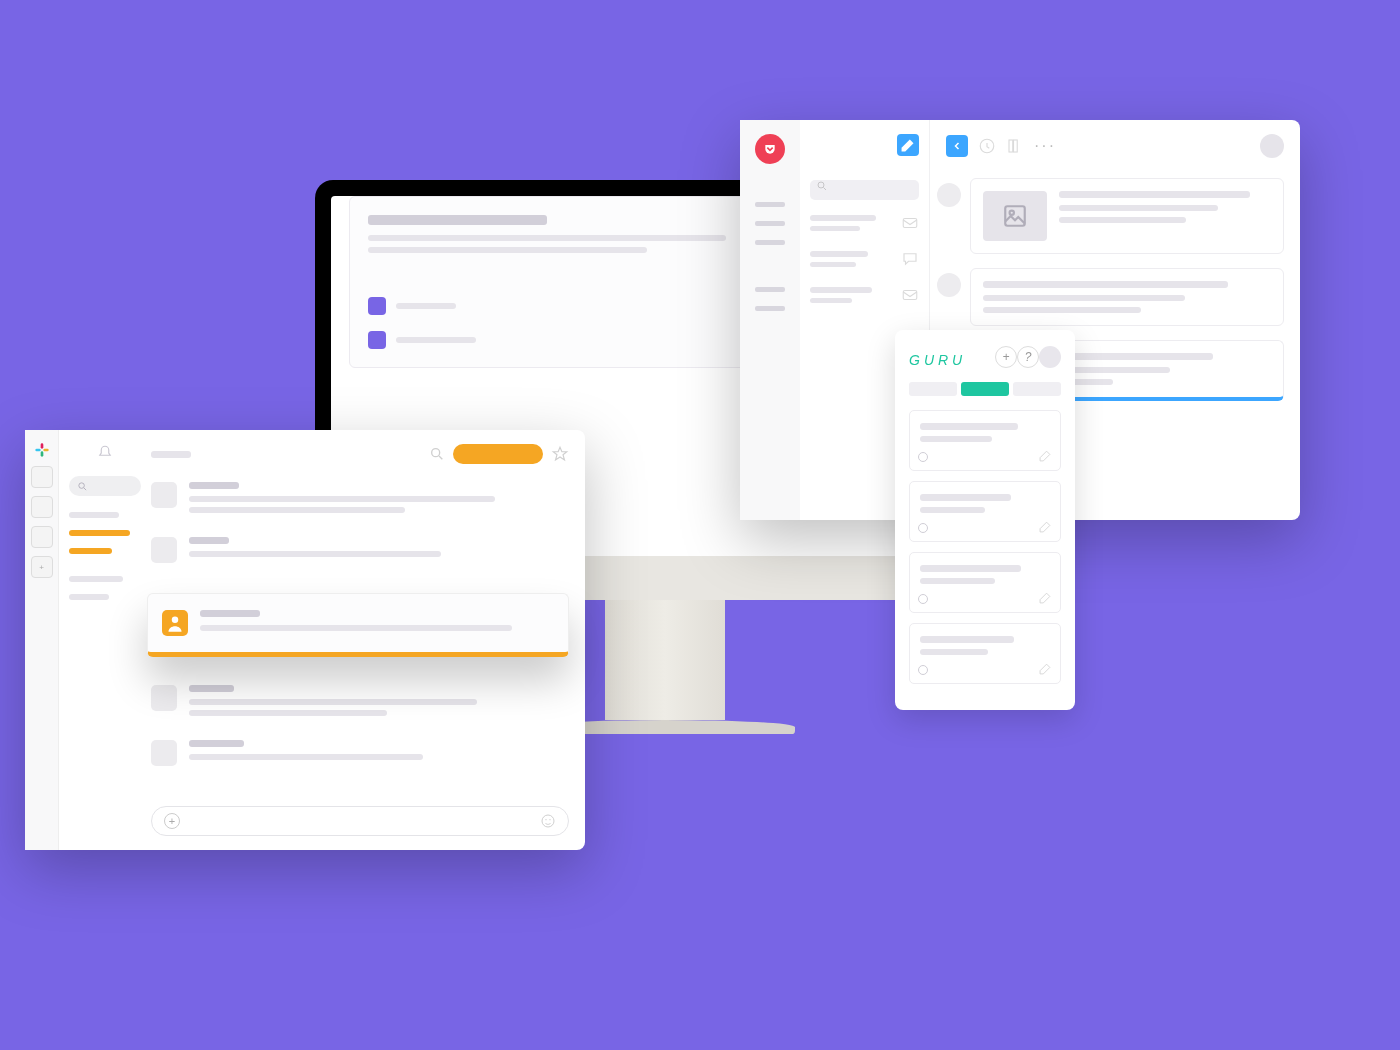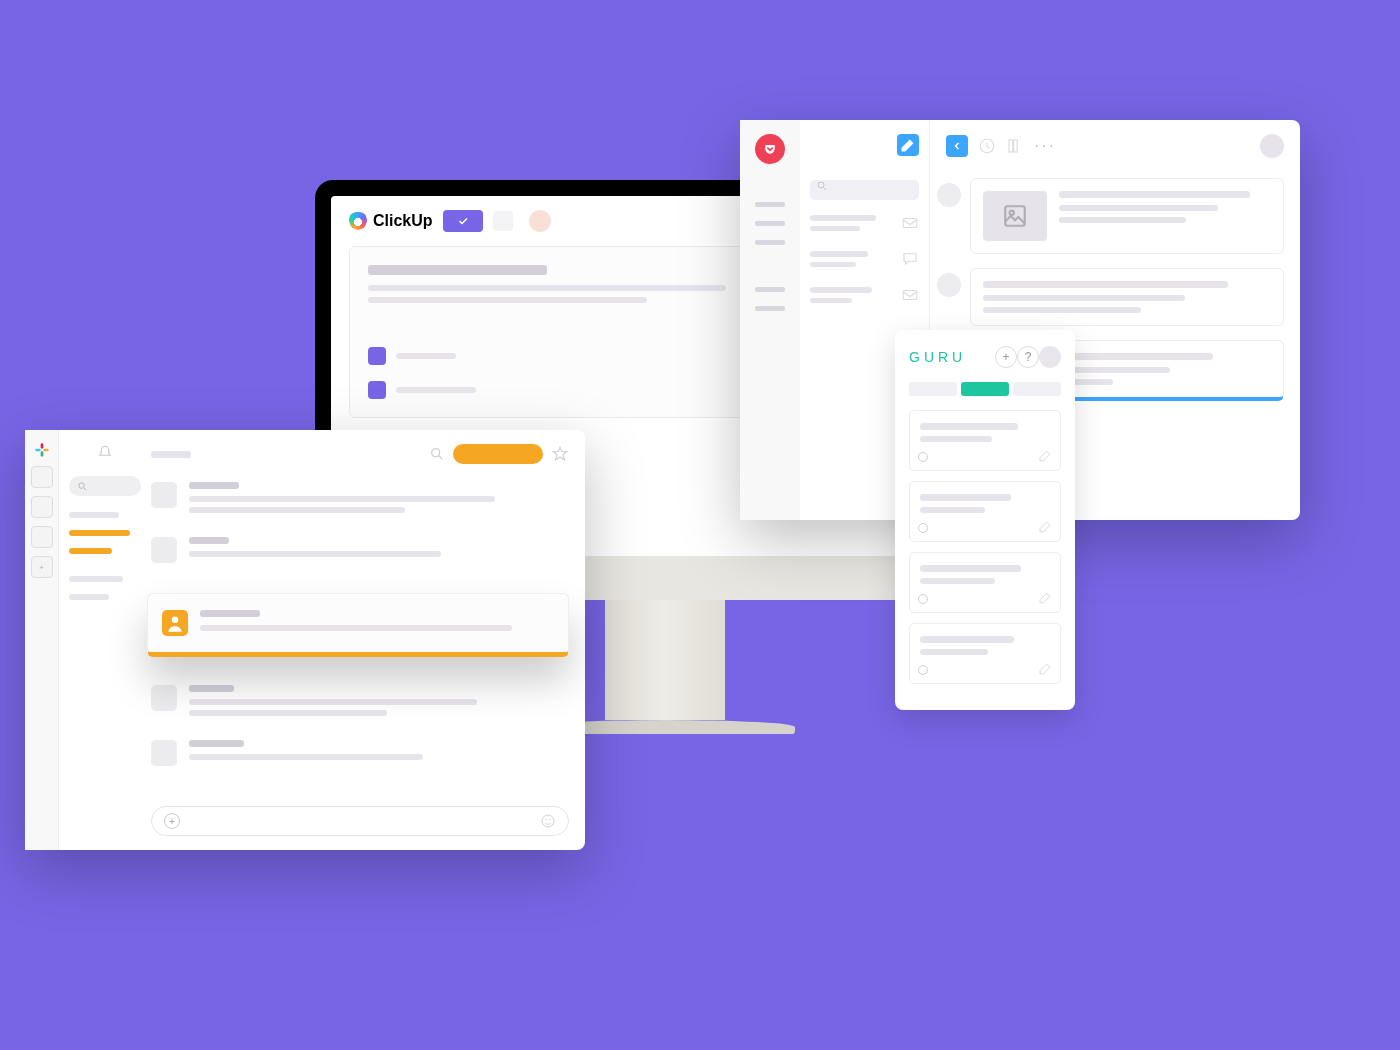--- a/index.html
+++ b/index.html
@@ -70,52 +70,39 @@
 .pocket-back{width:22px;height:22px;background:#3ca6ff;border-radius:4px;color:#fff;display:flex;align-items:center;justify-content:center;font-size:14px;}
 .pocket-icn{width:18px;height:18px;opacity:.3;}
 .pocket-av-top{width:24px;height:24px;border-radius:50%;background:#e6e4ea;margin-left:auto;}
 .pocket-card{background:#fff;border:1px solid #edecf0;border-radius:6px;padding:12px;margin-bottom:14px;margin-left:24px;position:relative;}
 .pocket-card::before{content:'';position:absolute;left:-34px;top:4px;width:24px;height:24px;background:#edecef;border-radius:50%;}
 .pocket-card.blue{border-bottom:4px solid #3ca6ff;}
 .pocket-card-row{display:flex;gap:12px;}
 
 
 .guru{position:absolute;left:895px;top:330px;width:180px;background:#fff;border-radius:8px;padding:16px 14px;}
-.guru-head{display:flex;align-items:center;margin-bottom:14px;}
+.guru-head{display:flex;align-items:flex-end;margin-bottom:14px;font-style:italic;}
 .guru-logo{font-size:14px;letter-spacing:4px;color:#1ec6a0;font-weight:500;}
 .guru-btn{width:22px;height:22px;border-radius:50%;border:1px solid #ddd;display:flex;align-items:center;justify-content:center;font-size:12px;color:#999;}
 .guru-av{width:22px;height:22px;border-radius:50%;background:#e8e6ec;}
 .guru-tabs{display:flex;gap:4px;margin-bottom:14px;}
 .guru-tab{flex:1;height:14px;background:#f0eff3;border-radius:3px;}
 .guru-tab.active{background:#1ec6a0;}
 .guru-card{border:1px solid #edecf0;border-radius:5px;padding:12px 10px;margin-bottom:10px;position:relative;}
 .guru-dot{width:10px;height:10px;border:1px solid #d0ced6;border-radius:50%;position:absolute;bottom:8px;left:8px;}
 .guru-pen{position:absolute;bottom:8px;right:8px;opacity:.4;}
 
 svg{display:block;}
 </style>
 </head>
 <body>
 
 <div class="imac">
   <div class="imac-bezel">
     <div class="imac-screen">
-      <div class="cu-top">
-        <div class="cu-logo">
-          <span class="cu-logo-icon"></span>
-          <span>ClickUp</span>
-        </div>
-        <div class="cu-check">
-          <svg width="12" height="12" viewBox="0 0 24 24">
-              <path d="M5 12l5 5L20 7" stroke="#fff" stroke-width="3" fill="none"></path>
-            </svg>
-        </div>
-        <div class="cu-grey-box"></div>
-        <div class="cu-avatar"></div>
-      </div>
       <div class="cu-body">
         <div class="cu-main">
           <div class="bar bar-dk" style="width:45%;height:10px;margin-bottom:10px"></div>
           <div class="bar" style="width:90%;height:6px;margin-bottom:6px"></div>
           <div class="bar" style="width:70%;height:6px"></div>
           <div style="height:28px"></div>
           <div class="cu-task">
             <div class="cu-task-sq"></div>
             <div class="bar" style="width:60px;height:6px"></div>
           </div>

